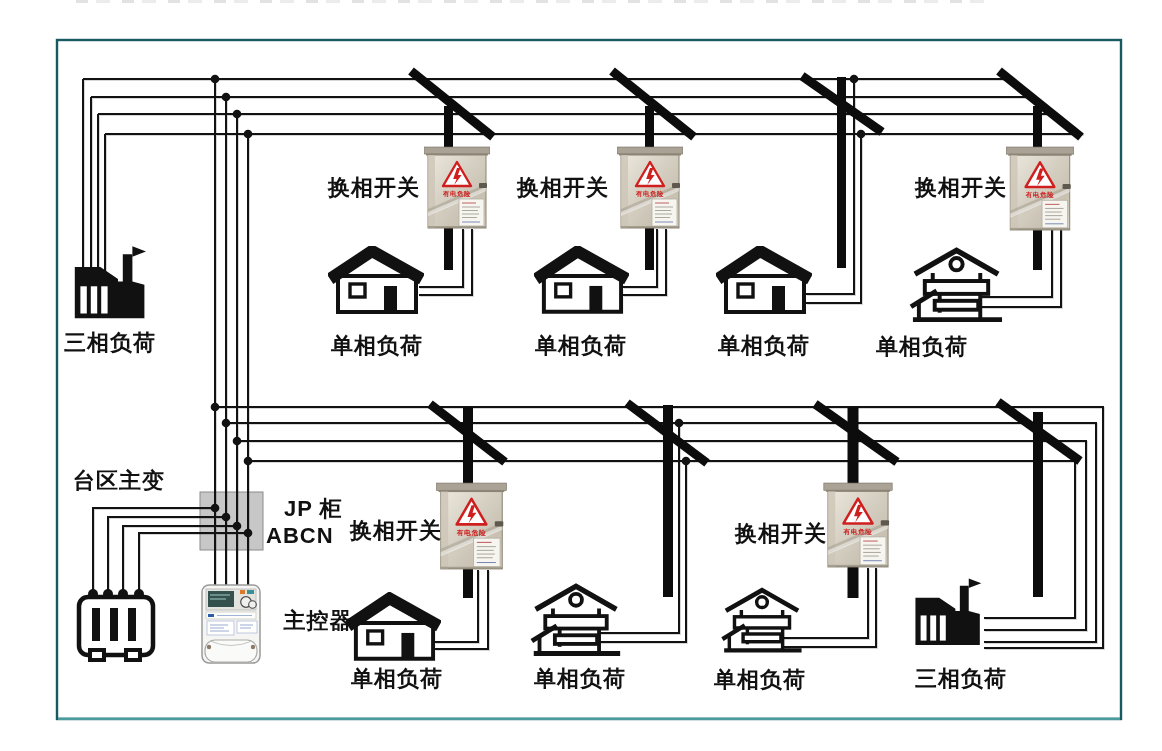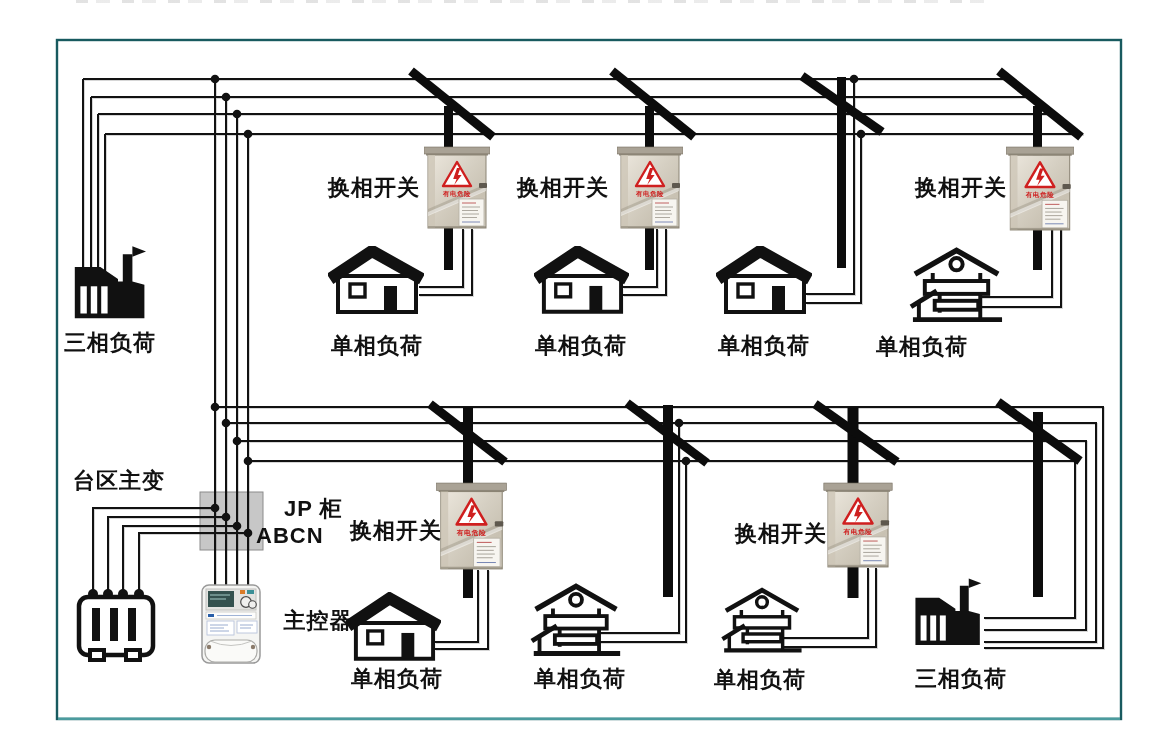--- a/index.html
+++ b/index.html
@@ -243,21 +243,21 @@
   <div class="lbl centered" style="left:110px;top:330px;">三相负荷</div>
   <div class="lbl centered" style="left:377px;top:333px;">单相负荷</div>
   <div class="lbl centered" style="left:581px;top:333px;">单相负荷</div>
   <div class="lbl centered" style="left:764px;top:333px;">单相负荷</div>
   <div class="lbl centered" style="left:922px;top:334px;">单相负荷</div>
   <div class="lbl centered" style="left:374px;top:175px;">换相开关</div>
   <div class="lbl centered" style="left:563px;top:175px;">换相开关</div>
   <div class="lbl centered" style="left:961px;top:175px;">换相开关</div>
   <div class="lbl centered" style="left:119px;top:468px;">台区主变</div>
   <div class="lbl" style="left:284px;top:496px;">JP 柜</div>
-  <div class="lbl" style="left:256px;top:523px;">ABCN</div>
+  <div class="lbl" style="left:266px;top:523px;">ABCN</div>
   <div class="lbl centered" style="left:296px;top:608px;padding-left:44px;">主控器</div>
   <div class="lbl centered" style="left:396px;top:518px;">换相开关</div>
   <div class="lbl centered" style="left:781px;top:521px;">换相开关</div>
   <div class="lbl centered" style="left:397px;top:666px;">单相负荷</div>
   <div class="lbl centered" style="left:580px;top:666px;">单相负荷</div>
   <div class="lbl centered" style="left:760px;top:667px;">单相负荷</div>
   <div class="lbl centered" style="left:961px;top:666px;">三相负荷</div>
 </div>
 
 </body></html>

